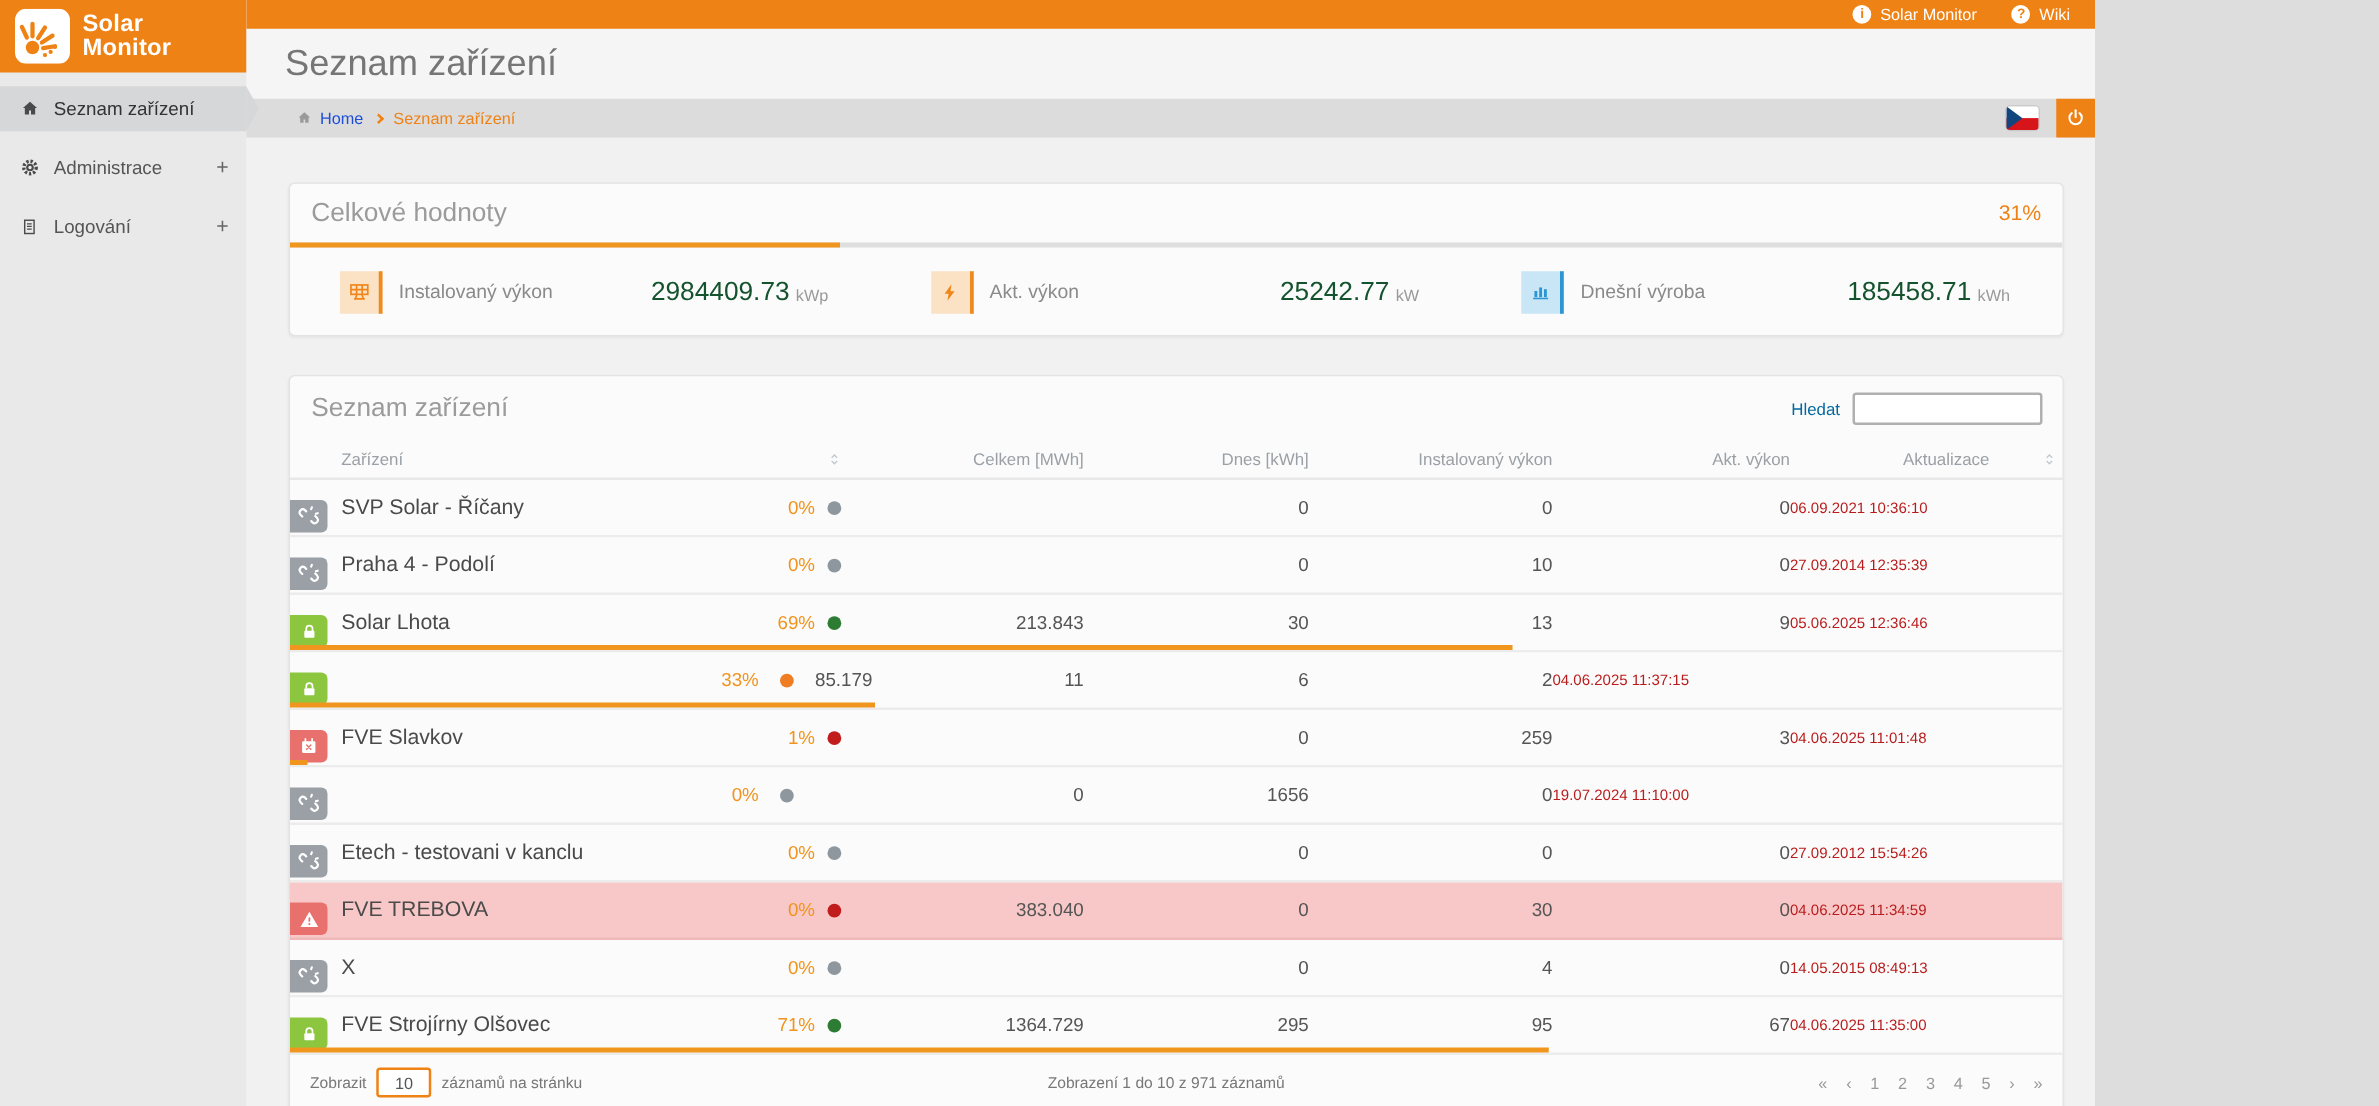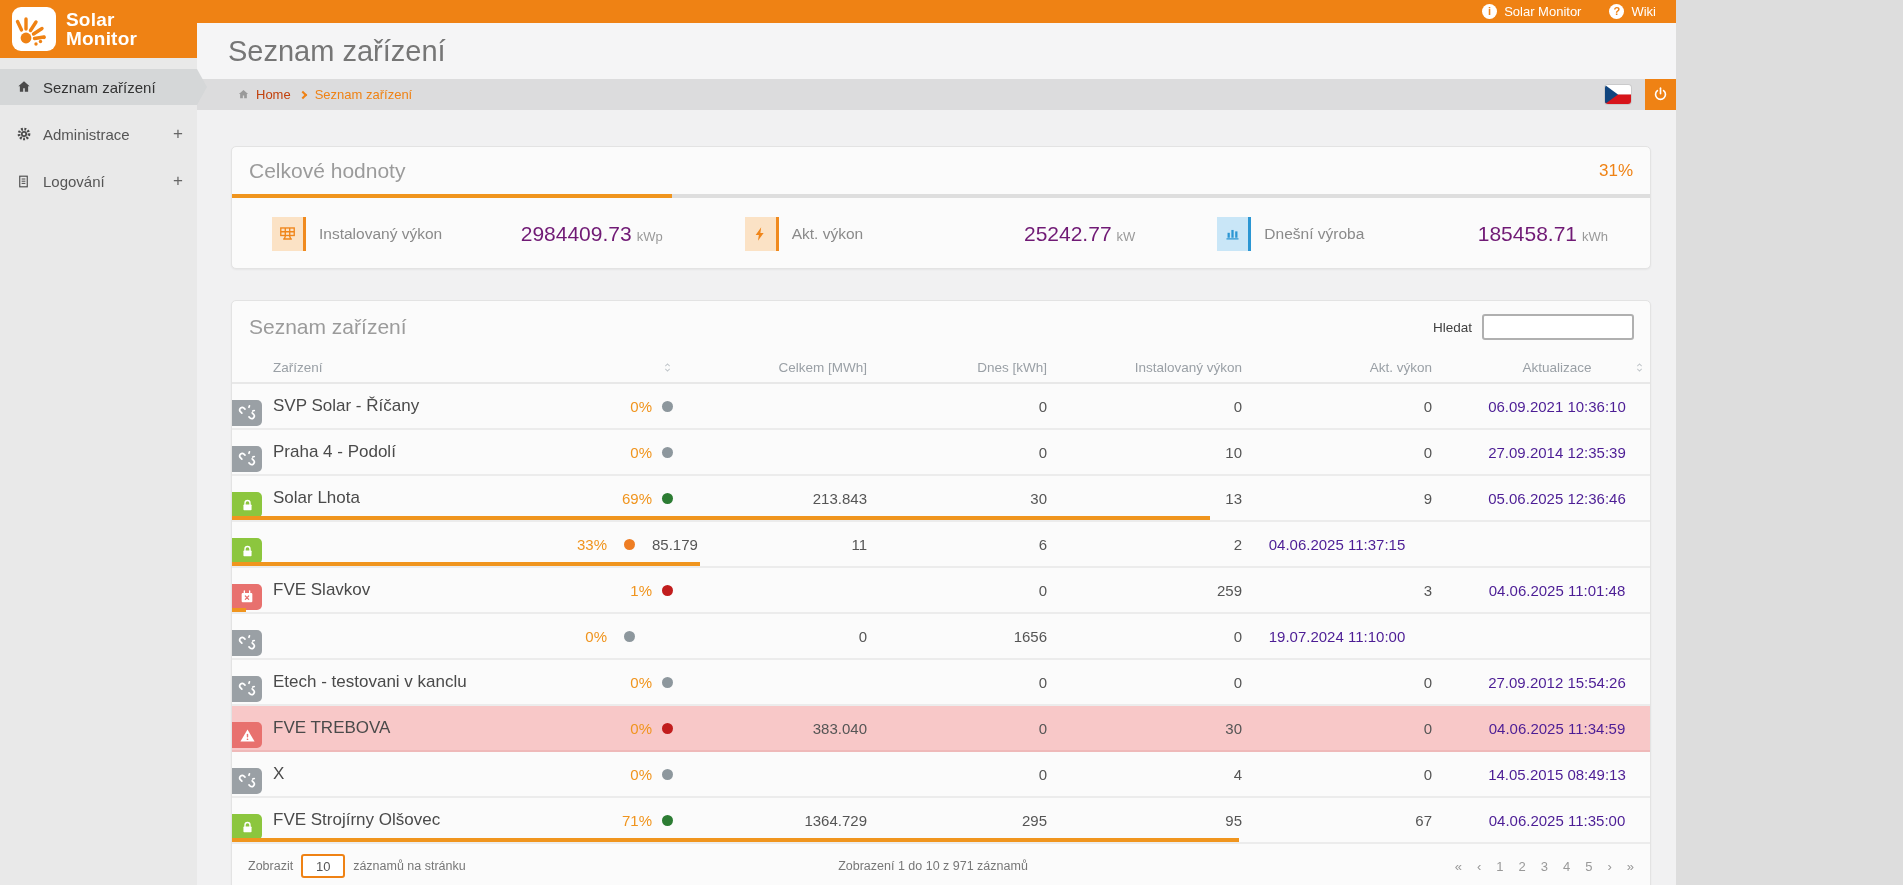--- a/index.html
+++ b/index.html
@@ -23,21 +23,21 @@
   
   .topbar{position:absolute;left:197px;top:0;right:0;height:23px;background:var(--accent);display:flex;justify-content:flex-end;align-items:center;gap:28px;padding-right:20px;z-index:2}
   .toplink{display:flex;align-items:center;gap:7px;color:#fff;font-size:13px;cursor:pointer}
   .tl-icon{width:15px;height:15px;border-radius:50%;background:#fff;color:var(--accent);font-size:11px;font-weight:700;display:flex;align-items:center;justify-content:center;line-height:1}
 
   
   .content{position:absolute;left:197px;top:23px;right:0;bottom:0}
   .page-header{height:56px;display:flex;align-items:center;padding-left:31px;background:#f5f5f6}
   .page-title{font-size:29px;color:#767676;font-weight:400}
   .breadcrumb{height:31px;background:#dcdcdd;display:flex;align-items:center;padding-left:40px;position:relative;font-size:13px}
-  .bc-home{color:#c2410c;display:flex;align-items:center;gap:6px;cursor:pointer}
+  .bc-home{color:#1d4ed8;display:flex;align-items:center;gap:6px;cursor:pointer}
   .bc-sep{width:6px;height:6px;border-top:2px solid var(--accent);border-right:2px solid var(--accent);transform:rotate(45deg);margin:0 9px}
   .bc-current{color:var(--accent);cursor:pointer}
   .bc-right{position:absolute;right:0;top:0;height:100%;display:flex;align-items:center}
   .flag{width:26px;height:19px;border-radius:3px;overflow:hidden;margin-right:14px;cursor:pointer;box-shadow:0 0 0 1px rgba(0,0,0,.08)}
   .power-btn{width:31px;height:31px;background:var(--accent);display:flex;align-items:center;justify-content:center;cursor:pointer}
 
   .main{padding:36px 25px 0 34px}
   .panel{background:#fbfbfb;border:1px solid #e3e3e3;border-radius:5px;box-shadow:0 1px 2px rgba(0,0,0,.05)}
 
   
@@ -47,48 +47,48 @@
   .p-pct{font-size:17px;color:var(--accent)}
   .progress{height:4px;background:#dedede;position:relative}
   .progress>span{position:absolute;left:0;top:0;bottom:0;background:var(--bar)}
   .stats{display:flex;height:71px;align-items:center}
   .stat{flex:1;display:flex;align-items:center;padding:0 42px 0 40px}
   .tile{width:34px;height:34px;display:flex;align-items:center;justify-content:center;border-right:3px solid}
   .tile.orange{background:#fbe2c5;border-color:#f08a1e;color:#f0861a}
   .tile.blue{background:#c9e6f7;border-color:#2b96d3;color:#2b96d3}
   .tile.green{background:#e4eecb;border-color:#8cc63e;color:#8cc63e}
   .stat-label{font-size:15.5px;color:#8a8a8a;margin-left:13px}
-  .stat-value{margin-left:auto;font-size:21px;color:#701a75}
+  .stat-value{margin-left:auto;font-size:21px;color:#14532d}
   .stat-unit{font-size:13px;color:#999;margin-left:5px;padding-top:6px}
 
   
   .tablepanel{margin-top:31px;height:600px;overflow:hidden}
   .tbl-head{display:flex;justify-content:space-between;align-items:center;height:52px;padding:0 16px 0 17px}
   .search{display:flex;align-items:center}
-  .search label{font-size:13.5px;color:#404040;margin-right:10px}
+  .search label{font-size:13.5px;color:#0369a1;margin-right:10px}
   .search input{width:152px;height:26px;border:2px solid #b0b0b0;border-radius:3px;background:#fff;padding:0 6px;font-size:13px;color:#555;outline:none}
 
   .grid{display:grid;grid-template-columns:375px 45px 30px 185px 180px 195px 190px 250px 1fr;align-items:center}
   .cols{height:31px;border-bottom:2px solid #e8e8e8;color:#9aa0a6;font-size:13.5px}
   .cell.name{padding-left:41px;white-space:nowrap;overflow:hidden}
   .cell.num{text-align:right}
   .hsort{position:relative;display:flex;align-items:center;justify-content:center;gap:0}
   .hsort .sort-svg{position:absolute}
   .hsort.updated .sort-svg{right:36px}
   .hsort.customer .sort-svg{right:14px}
   .sorticon{display:flex;justify-content:center;cursor:pointer}
 
   .row{position:relative;height:46px;border-bottom:2px solid #ececec;font-size:15px;color:#555;background:#fbfbfb;cursor:pointer}
   .row.alert{background:#f8c8c8;border-bottom-color:#efb9b9}
   .row .name{font-size:17px;color:#4a4a4a}
   .pct{color:#f0941d;text-align:right;font-size:15px}
   .dotcell{display:flex;justify-content:center}
   .dot{width:11px;height:11px;border-radius:50%}
   .dot-gray{background:#8d979d}.dot-green{background:#2c7c33}.dot-orange{background:#ee7d23}.dot-red{background:#c11d1d}
-  .date{text-align:center;font-size:15px;color:#4c1d95}
+  .date{font-size:12px;color:#b91c1c}
   .badge{position:absolute;left:0;bottom:2px;width:30px;height:26px;border-radius:0 5px 5px 0;display:flex;align-items:center;justify-content:center}
   .b-gray{background:#9aa0a5}.b-green{background:#8cc63e}.b-red{background:#e8716e}
   .bar{position:absolute;left:0;bottom:0;height:4px;background:var(--bar)}
 
   .tbl-foot{display:flex;align-items:center;height:44px;padding:0 16px;position:relative;font-size:12.5px;color:#777}
   .tbl-foot input{width:44px;height:24px;border:2px solid var(--accent);border-radius:3px;text-align:center;font-size:13px;color:#555;margin:0 8px;outline:none;background:#fff}
   .foot-center{position:absolute;left:0;right:16px;text-align:center;pointer-events:none}
   .pagination{margin-left:auto;display:flex;gap:15px;color:#999;font-size:13px}
   .pg{cursor:pointer}
 </style>

